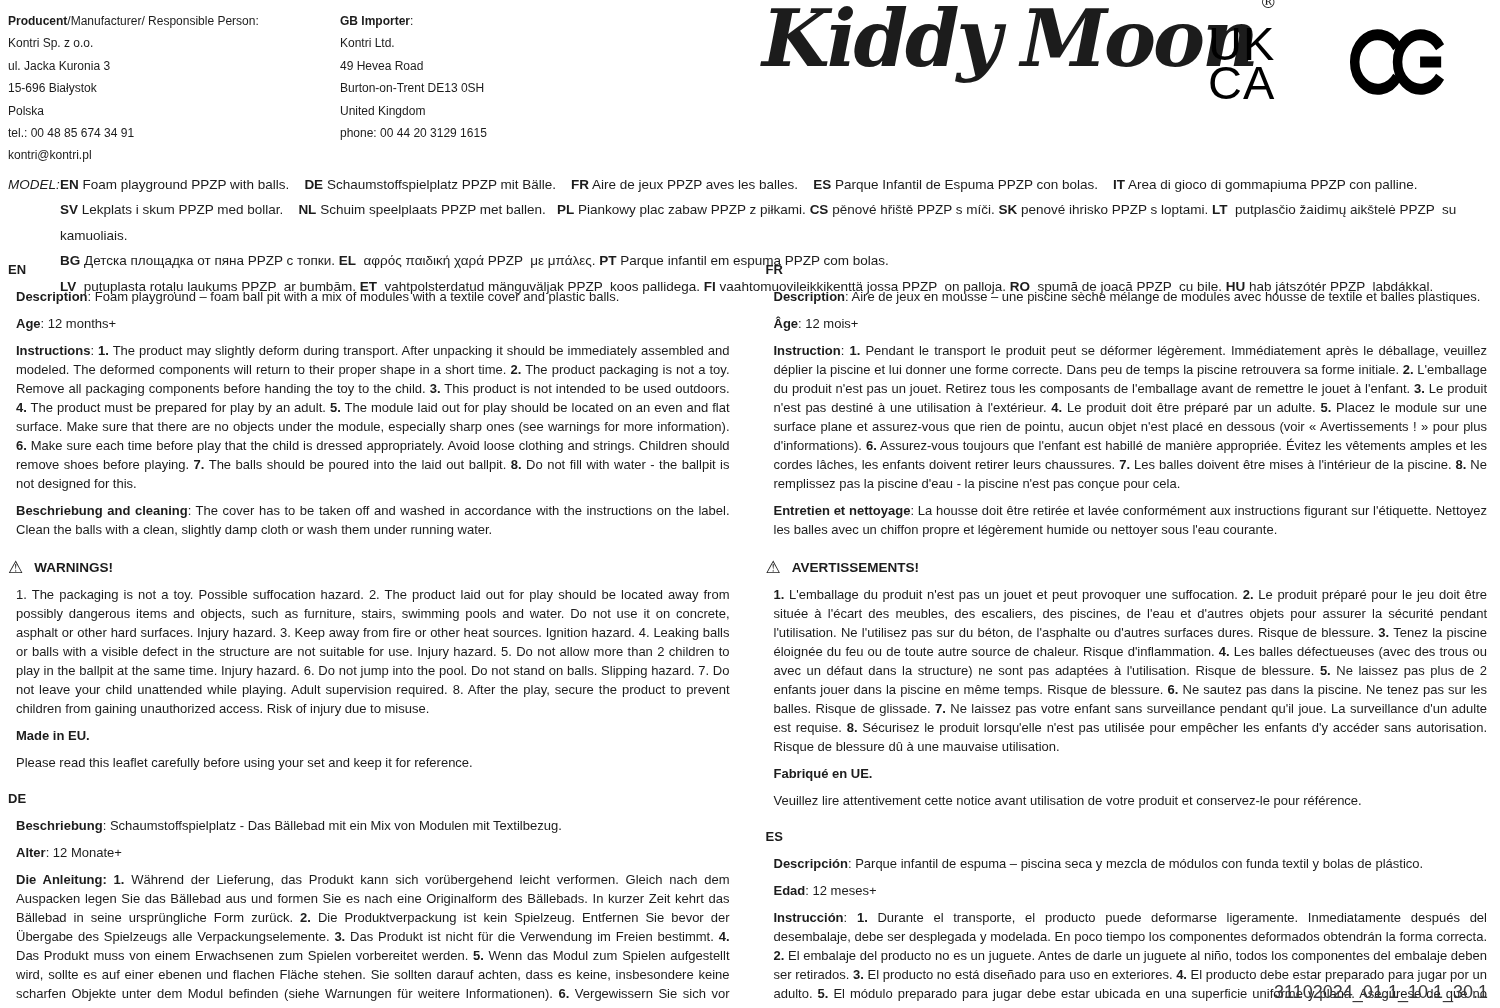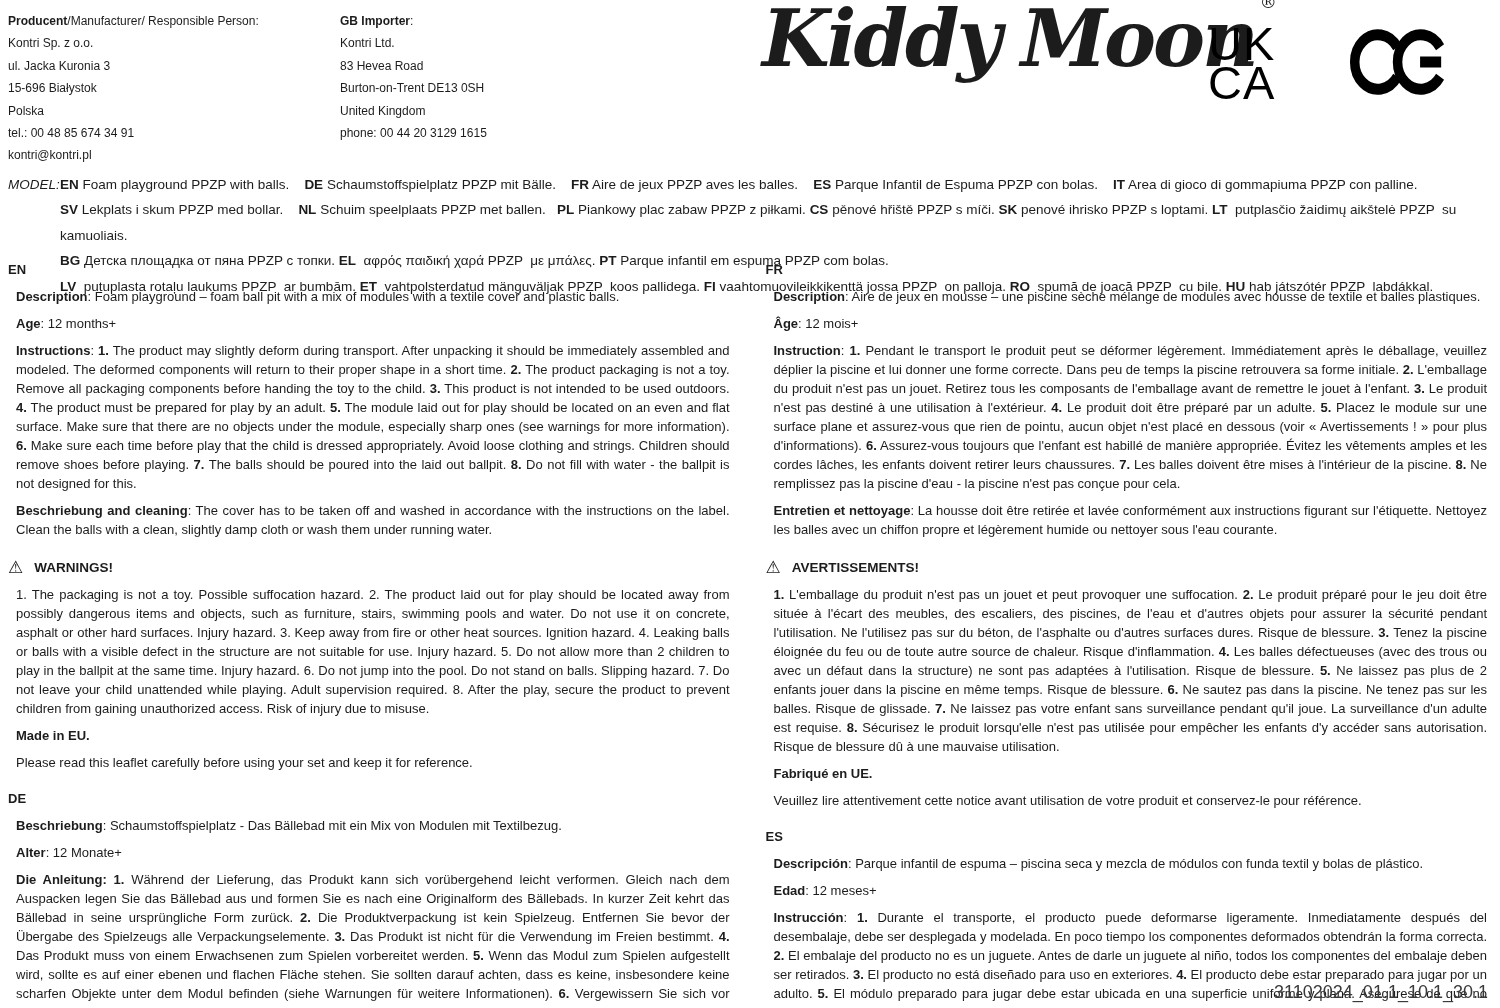--- a/index.html
+++ b/index.html
@@ -53,21 +53,21 @@
       <div>Polska</div>
       <div>tel.: 00 48 85 674 34 91</div>
       <div>kontri@kontri.pl</div>
     </div>
 </div>
 
 <div class="hdr-block hdr-imp">
   <div><b>GB Importer</b>:</div>
   <div>
       <div>Kontri Ltd.</div>
-      <div>83 Hevea Road</div>
+      <div>49 Hevea Road</div>
       <div>Burton-on-Trent DE13 0SH</div>
       <div>United Kingdom</div>
       <div>phone: 00 44 20 3129 1615</div>
     </div>
 </div>
 
 <div class="logo">
   <span class="w1">Kiddy</span>
   <span> </span>
   <span class="w2">Moon</span><span class="reg">®</span>

